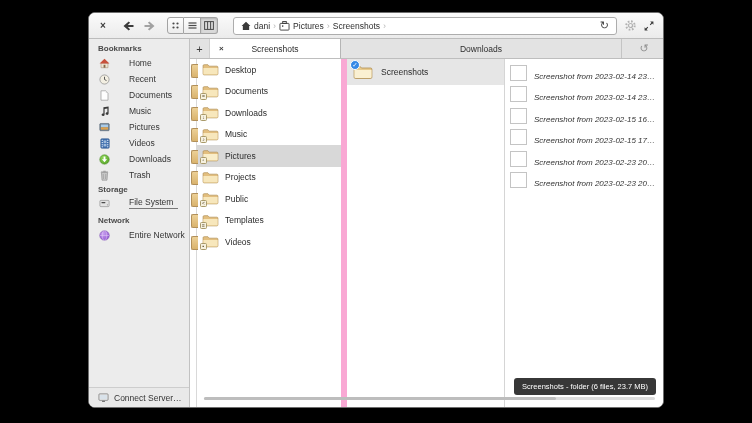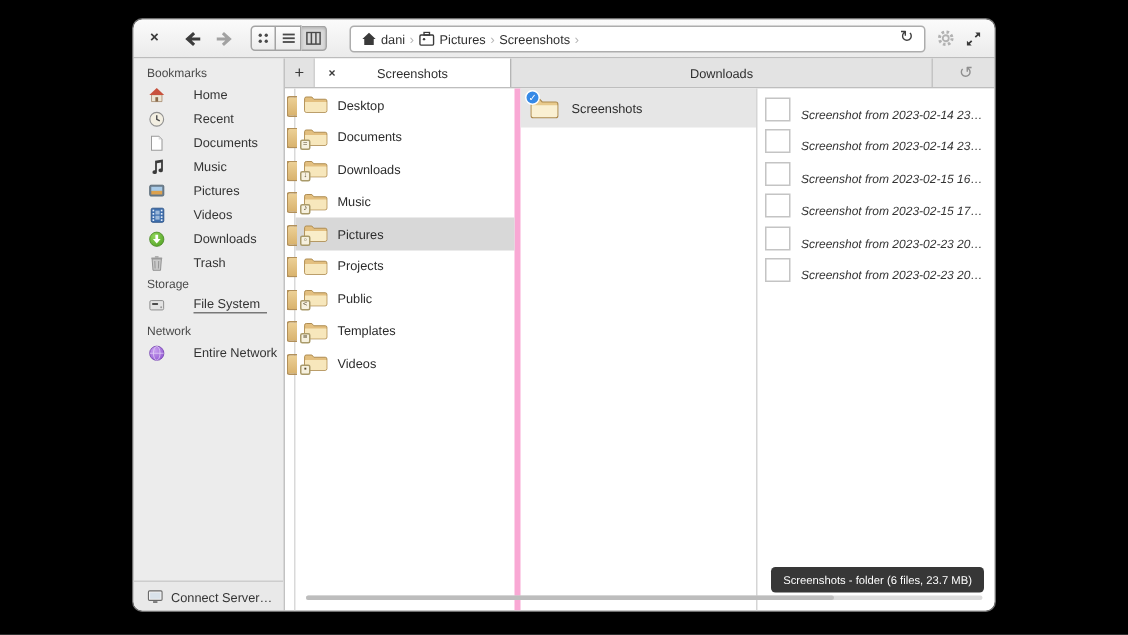--- a/index.html
+++ b/index.html
@@ -30,21 +30,21 @@
   .gearbtn { margin-right:6px; display:flex; }
   .expandbtn { display:flex; }
 
   
   .wbody { flex:1; display:flex; min-height:0; }
 
   
   .sidebar { flex:0 0 101px; background:#ececec; border-right:1px solid #c2c2c2;
     position:relative; overflow:hidden; }
   .sb-header { margin-top:3px; height:13px; display:flex; align-items:center;
-    padding-left:9px; font-size:8px; font-weight:normal; color:#4a4a4a; }
+    padding-left:9px; font-size:8px; font-weight:bold; color:#4a4a4a; }
   .sb-header.tight { margin-top:0; height:12px; }
   .sb-item { height:16px; display:flex; align-items:center; padding-left:10px; gap:19px;
     font-size:8.5px; color:#333; }
   .sb-ico { width:11px; height:11px; flex:0 0 11px; display:flex; align-items:center; justify-content:center; }
   .fs-wrap { flex:1; margin-right:11px; border-bottom:1px solid #787878; padding-bottom:1px; }
   .connect { position:absolute; left:0; right:0; bottom:0; height:20px; background:#e9e9e9;
     border-top:1px solid #cdcdcd; display:flex; align-items:center; padding-left:9px; gap:5px;
     font-size:8.5px; color:#333; }
 
   
@@ -59,21 +59,21 @@
   .histbtn { margin-left:auto; width:38px; display:flex; align-items:center; justify-content:center;
     color:#8f8f8f; font-size:11px; }
 
   
   .cols { flex:1; display:flex; position:relative; background:#fff; min-height:0; }
   .sliver { flex:0 0 7px; border-right:1px solid #d9d9d9; }
   .stub { height:21.5px; position:relative; }
   .stub::after { content:""; position:absolute; left:1px; top:4.5px; width:6px; height:12px;
     background:linear-gradient(#ecd096,#d9b36e); border:1px solid #b2905a; border-right:none;
     border-radius:2px 0 0 2px; }
-  .col1 { flex:0 0 150px; border-right:4px solid #f9a8d4;text-align:right; }
+  .col1 { flex:0 0 150px; border-right:6px solid #f9a8d4;text-align:right; }
   .col2 { flex:0 0 158px; border-right:1px solid #d5d5d5; }
   .col3 { flex:1; min-width:0; }
   .row { height:21.5px; display:flex; align-items:center; padding-left:5px; gap:6px;
     font-size:8.5px; color:#2b2b2b; }
   .row.sel1 { background:#d8d8d8; }
   .row2 { height:26px; display:flex; align-items:center; padding-left:6px; gap:8px;
     font-size:8.5px; color:#2b2b2b; }
   .row2.sel2 { background:#e6e6e6; }
   .fi { position:relative; width:17px; height:13px; flex:0 0 17px; }
   .fi svg { display:block; }

